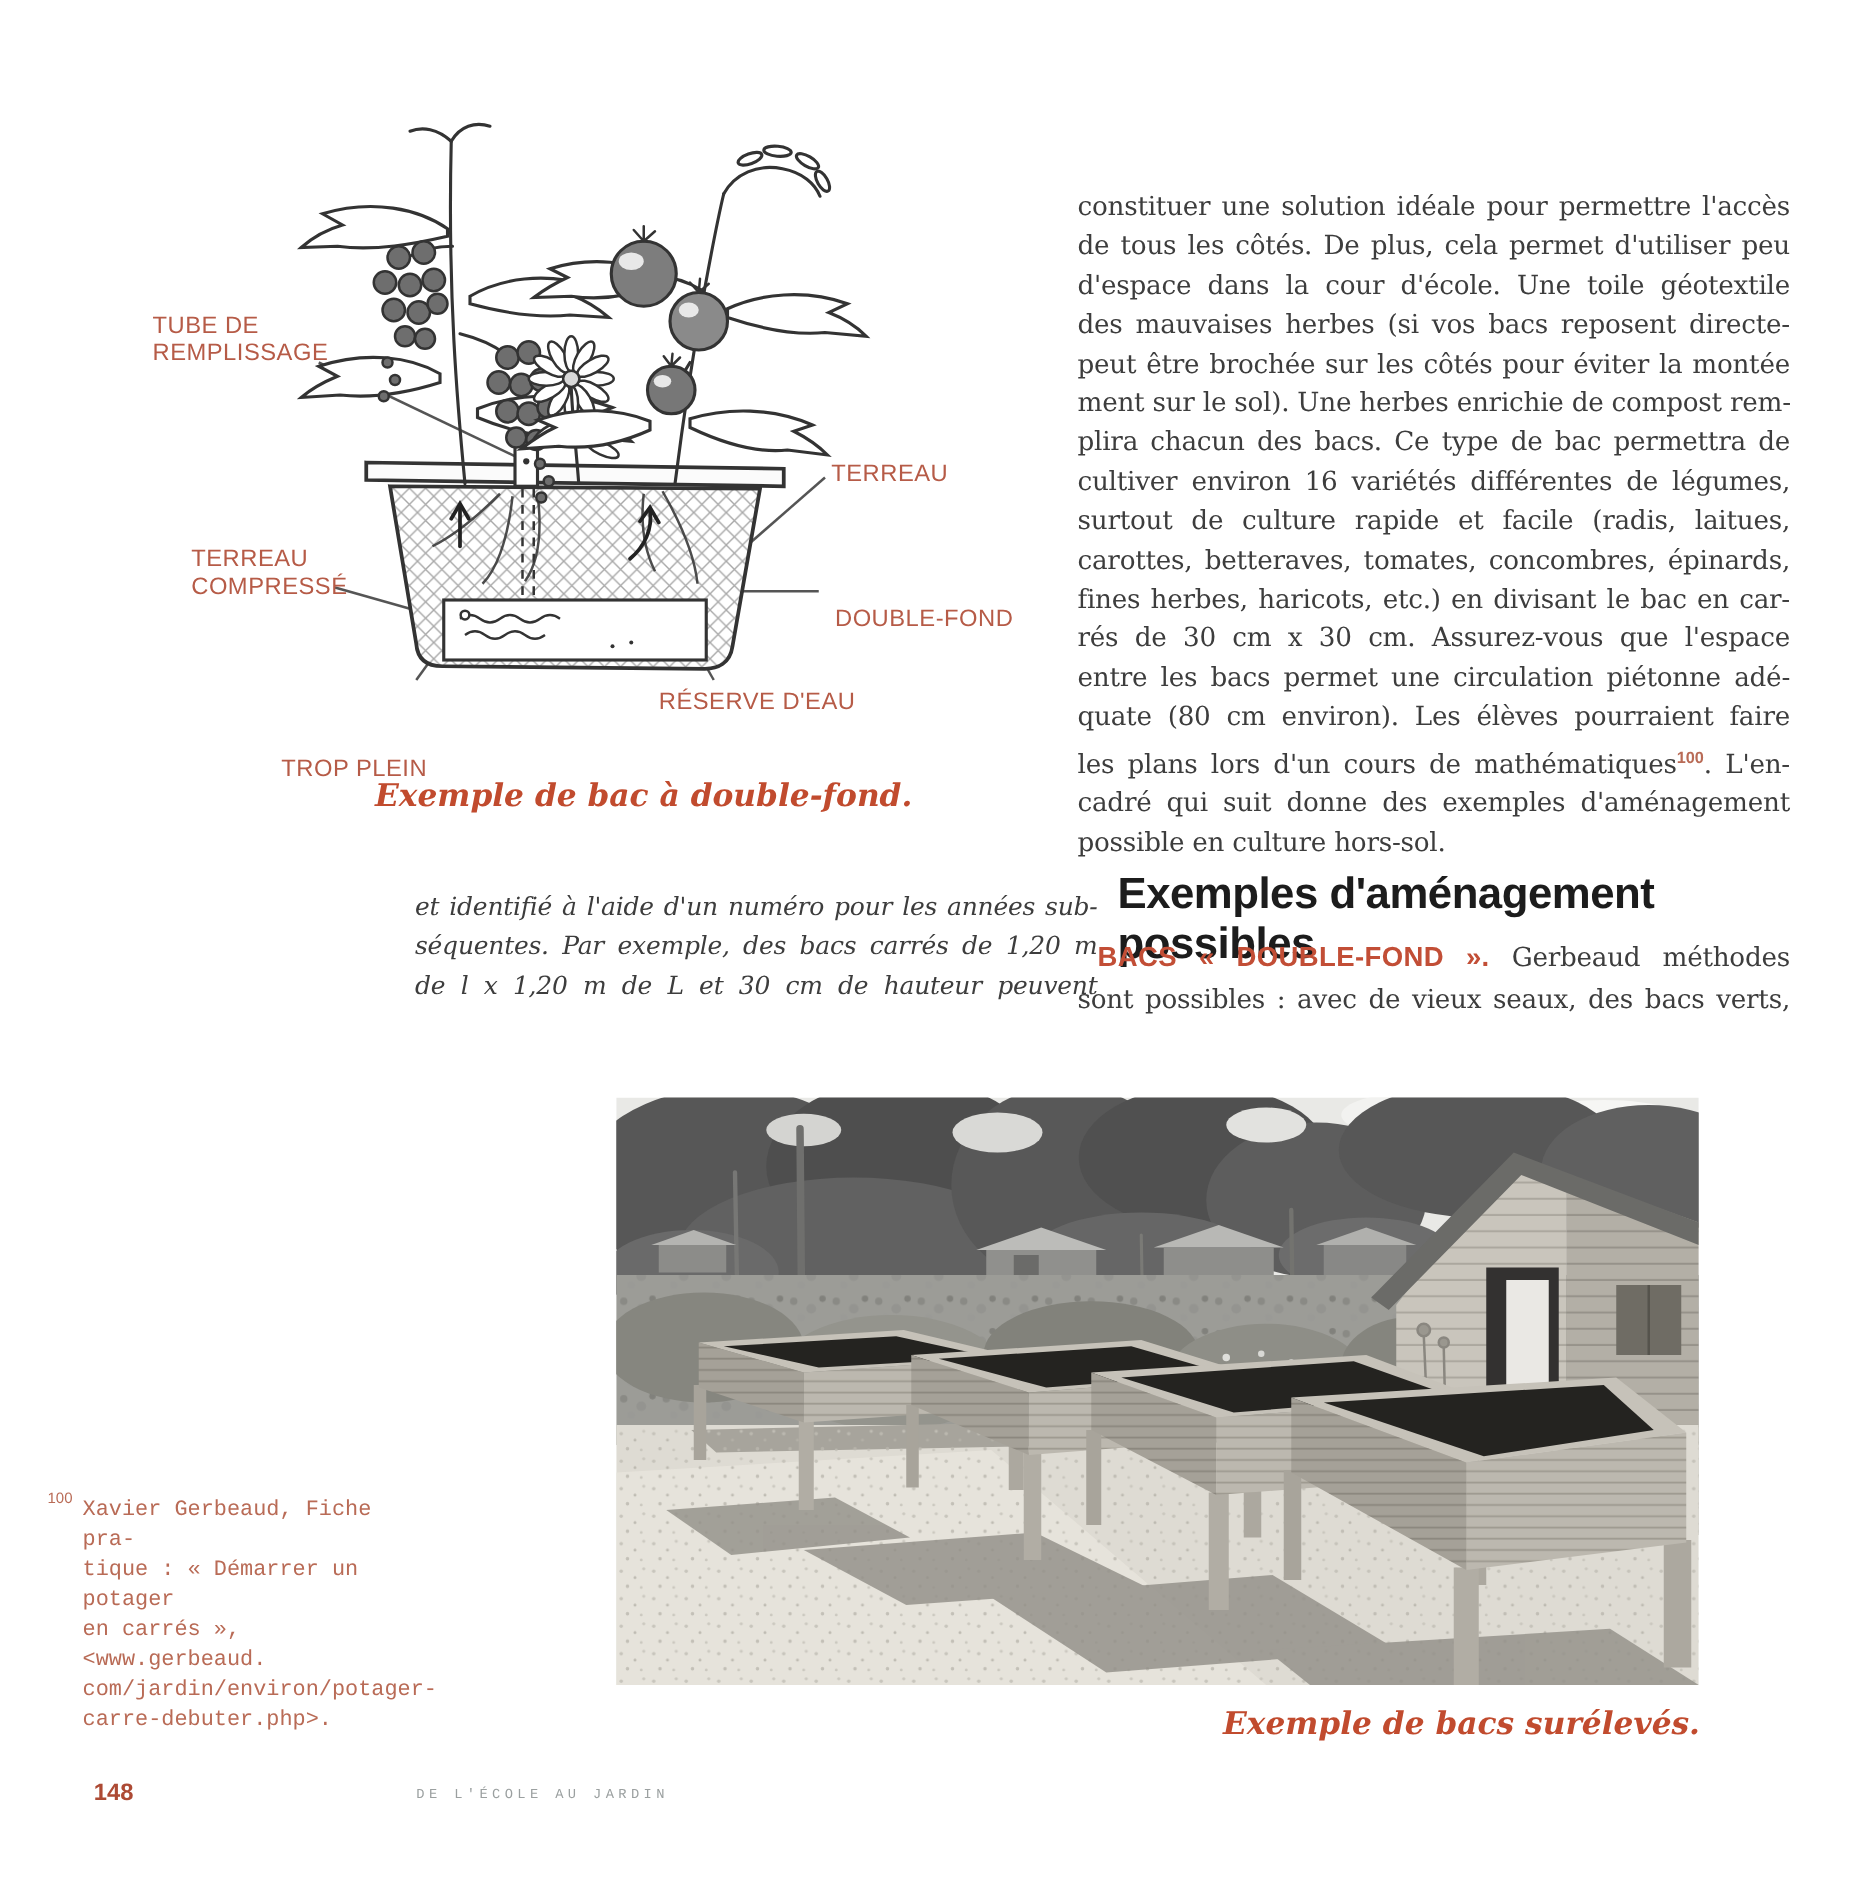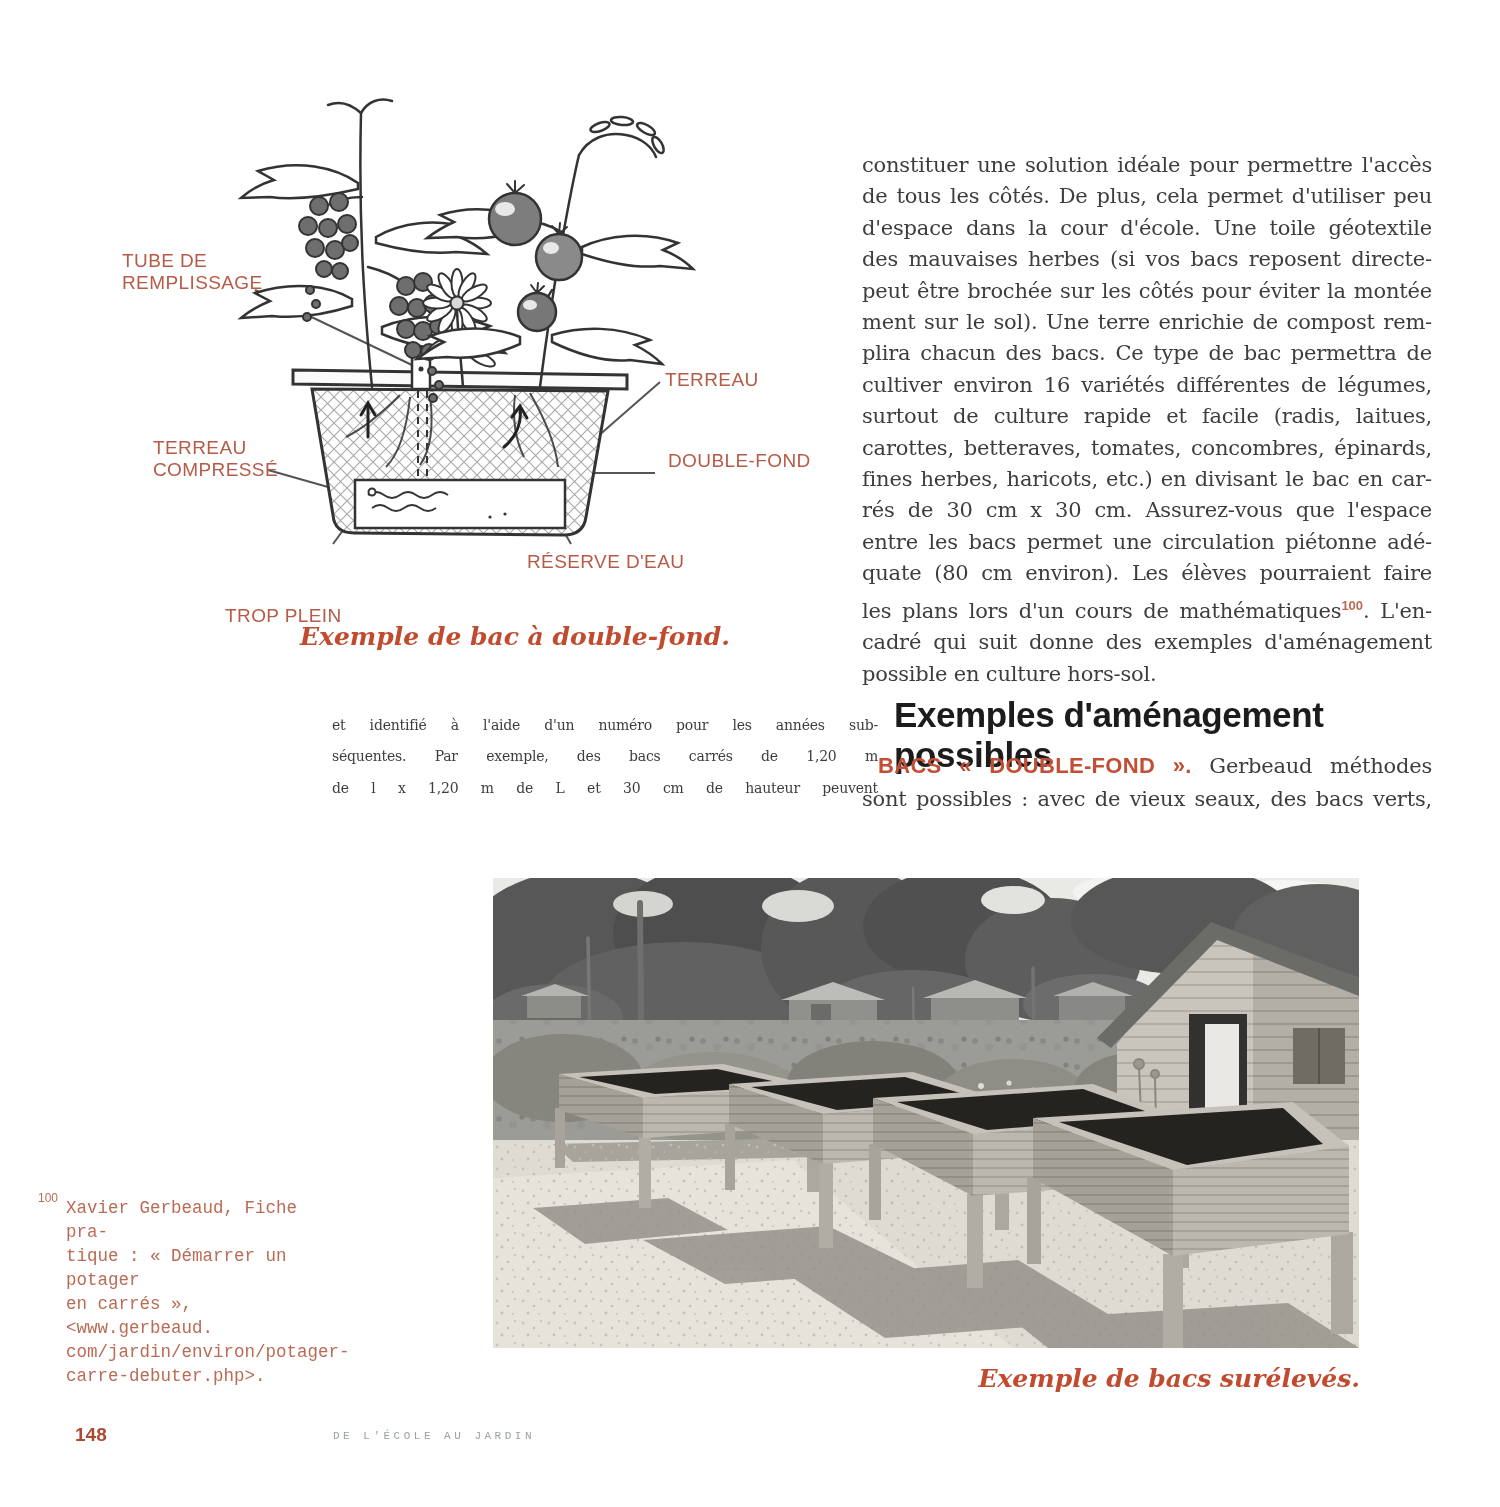--- a/index.html
+++ b/index.html
@@ -16,21 +16,21 @@
   .caption{position:absolute;font-family:"DejaVu Serif",serif;font-weight:bold;font-style:italic;
            font-size:25px;color:var(--caption_red,#c14b2e);white-space:nowrap;}
 
   
   .jline{white-space:nowrap;text-align:justify;text-align-last:justify;-moz-text-align-last:justify;
          overflow:visible;}
   .jline.lastline{text-align-last:left;}
   #right-col{position:absolute;left:862px;top:150px;width:570px;
              font-size:21px;line-height:31.4px;letter-spacing:-.2px;}
   #left-par{position:absolute;left:332px;top:710px;width:546px;
-            font-size:14px;line-height:31.4px;letter-spacing:-.2px;}
+            font-size:20px;line-height:31.4px;letter-spacing:-.2px;font-style:italic;}
   .supref{font-family:"Liberation Sans",sans-serif;font-weight:bold;font-size:13px;
           color:var(--footnote_red,#b96b56);vertical-align:8px;letter-spacing:0;}
 
   #section-heading{position:absolute;left:862px;top:695px;width:570px;
        font-family:"Liberation Sans",sans-serif;font-weight:bold;font-size:35px;
        letter-spacing:-.4px;color:var(--heading_black,#1c1c1c);margin-left:32px;}
   #bacs-par{position:absolute;left:862px;top:750px;width:570px;
        font-size:21px;line-height:32.5px;letter-spacing:-.2px;}
   .bacs-label{font-family:"Liberation Sans",sans-serif;font-weight:bold;font-size:22px;
        color:var(--bacs_red,#c24e36);letter-spacing:.3px;margin-left:16px;}
@@ -197,33 +197,33 @@
 
   <div class="dlabel" style="left:122px;top:250px;">
     <div>TUBE DE</div>
     <div>REMPLISSAGE</div>
   </div>
   <div class="dlabel" style="left:665px;top:369px;">TERREAU</div>
   <div class="dlabel" style="left:153px;top:437px;">
     <div>TERREAU</div>
     <div>COMPRESSÉ</div>
   </div>
-  <div class="dlabel" style="left:668px;top:450px;">DOUBLE-FOND</div>
+  <div class="dlabel" style="left:668px;top:485px;">DOUBLE-FOND</div>
   <div class="dlabel" style="left:225px;top:564px;margin-top:41px;">TROP PLEIN</div>
   <div class="dlabel" style="left:527px;top:551px;">RÉSERVE D'EAU</div>
 
   <div class="caption" style="left:300px;top:622px;width:400px;text-align:center;">Exemple de bac à double-fond.</div>
 
   <div id="right-col">
     <div class="jline">constituer une solution idéale pour permettre l'accès</div>
     <div class="jline">de tous les côtés. De plus, cela permet d'utiliser peu</div>
     <div class="jline">d'espace dans la cour d'école. Une toile géotextile</div>
     <div class="jline">des mauvaises herbes (si vos bacs reposent directe-</div>
     <div class="jline">peut être brochée sur les côtés pour éviter la montée</div>
-    <div class="jline">ment sur le sol). Une terre enrichie de compost rem-</div>
+    <div class="jline">ment sur le sol). Une herbes enrichie de compost rem-</div>
     <div class="jline">plira chacun des bacs. Ce type de bac permettra de</div>
     <div class="jline">cultiver environ 16 variétés différentes de légumes,</div>
     <div class="jline">surtout de culture rapide et facile (radis, laitues,</div>
     <div class="jline">carottes, betteraves, tomates, concombres, épinards,</div>
     <div class="jline">fines herbes, haricots, etc.) en divisant le bac en car-</div>
     <div class="jline">rés de 30 cm x 30 cm. Assurez-vous que l'espace</div>
     <div class="jline">entre les bacs permet une circulation piétonne adé-</div>
     <div class="jline">quate (80 cm environ). Les élèves pourraient faire</div>
     <div class="jline">
       <span>les plans lors d'un cours de mathématiques</span><span class="supref">100</span><span>. L'en-</span>

